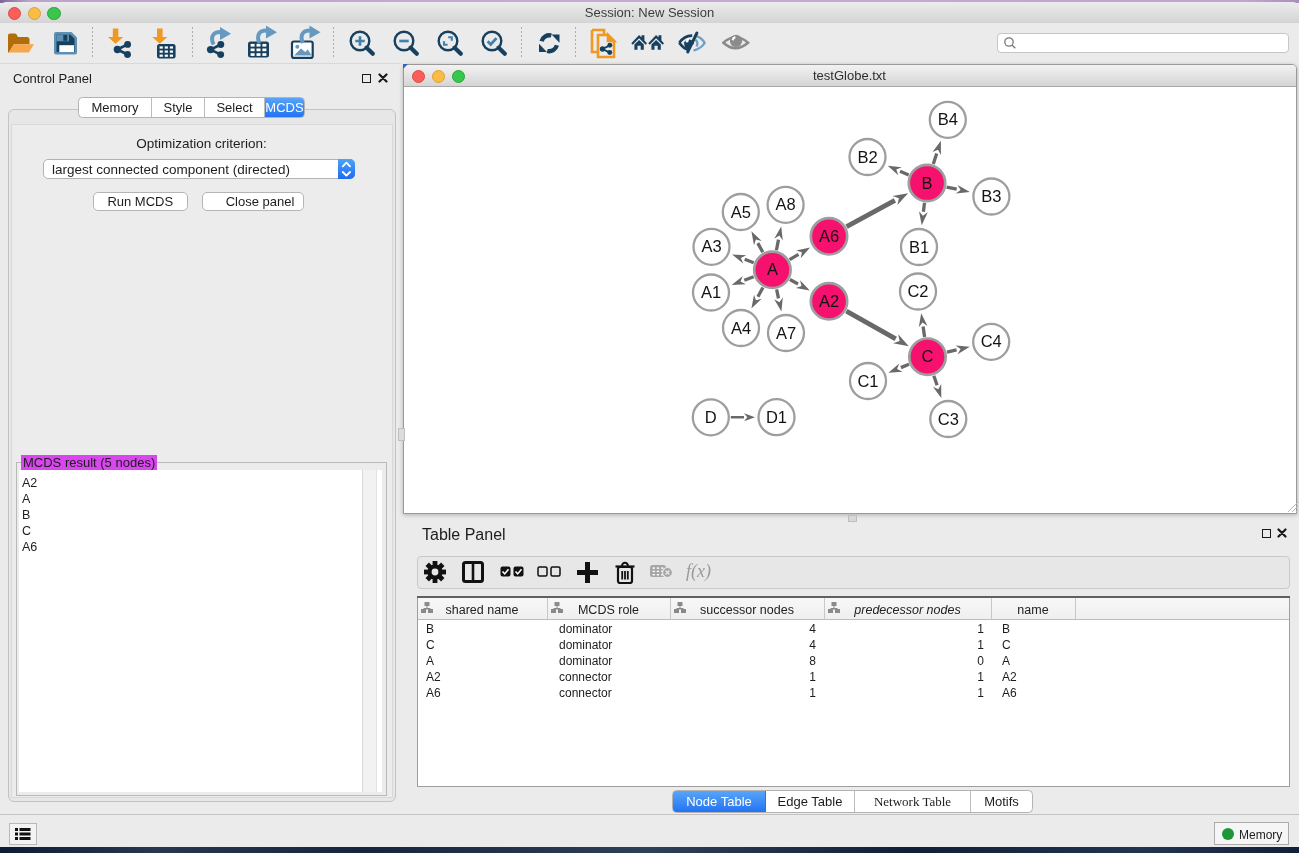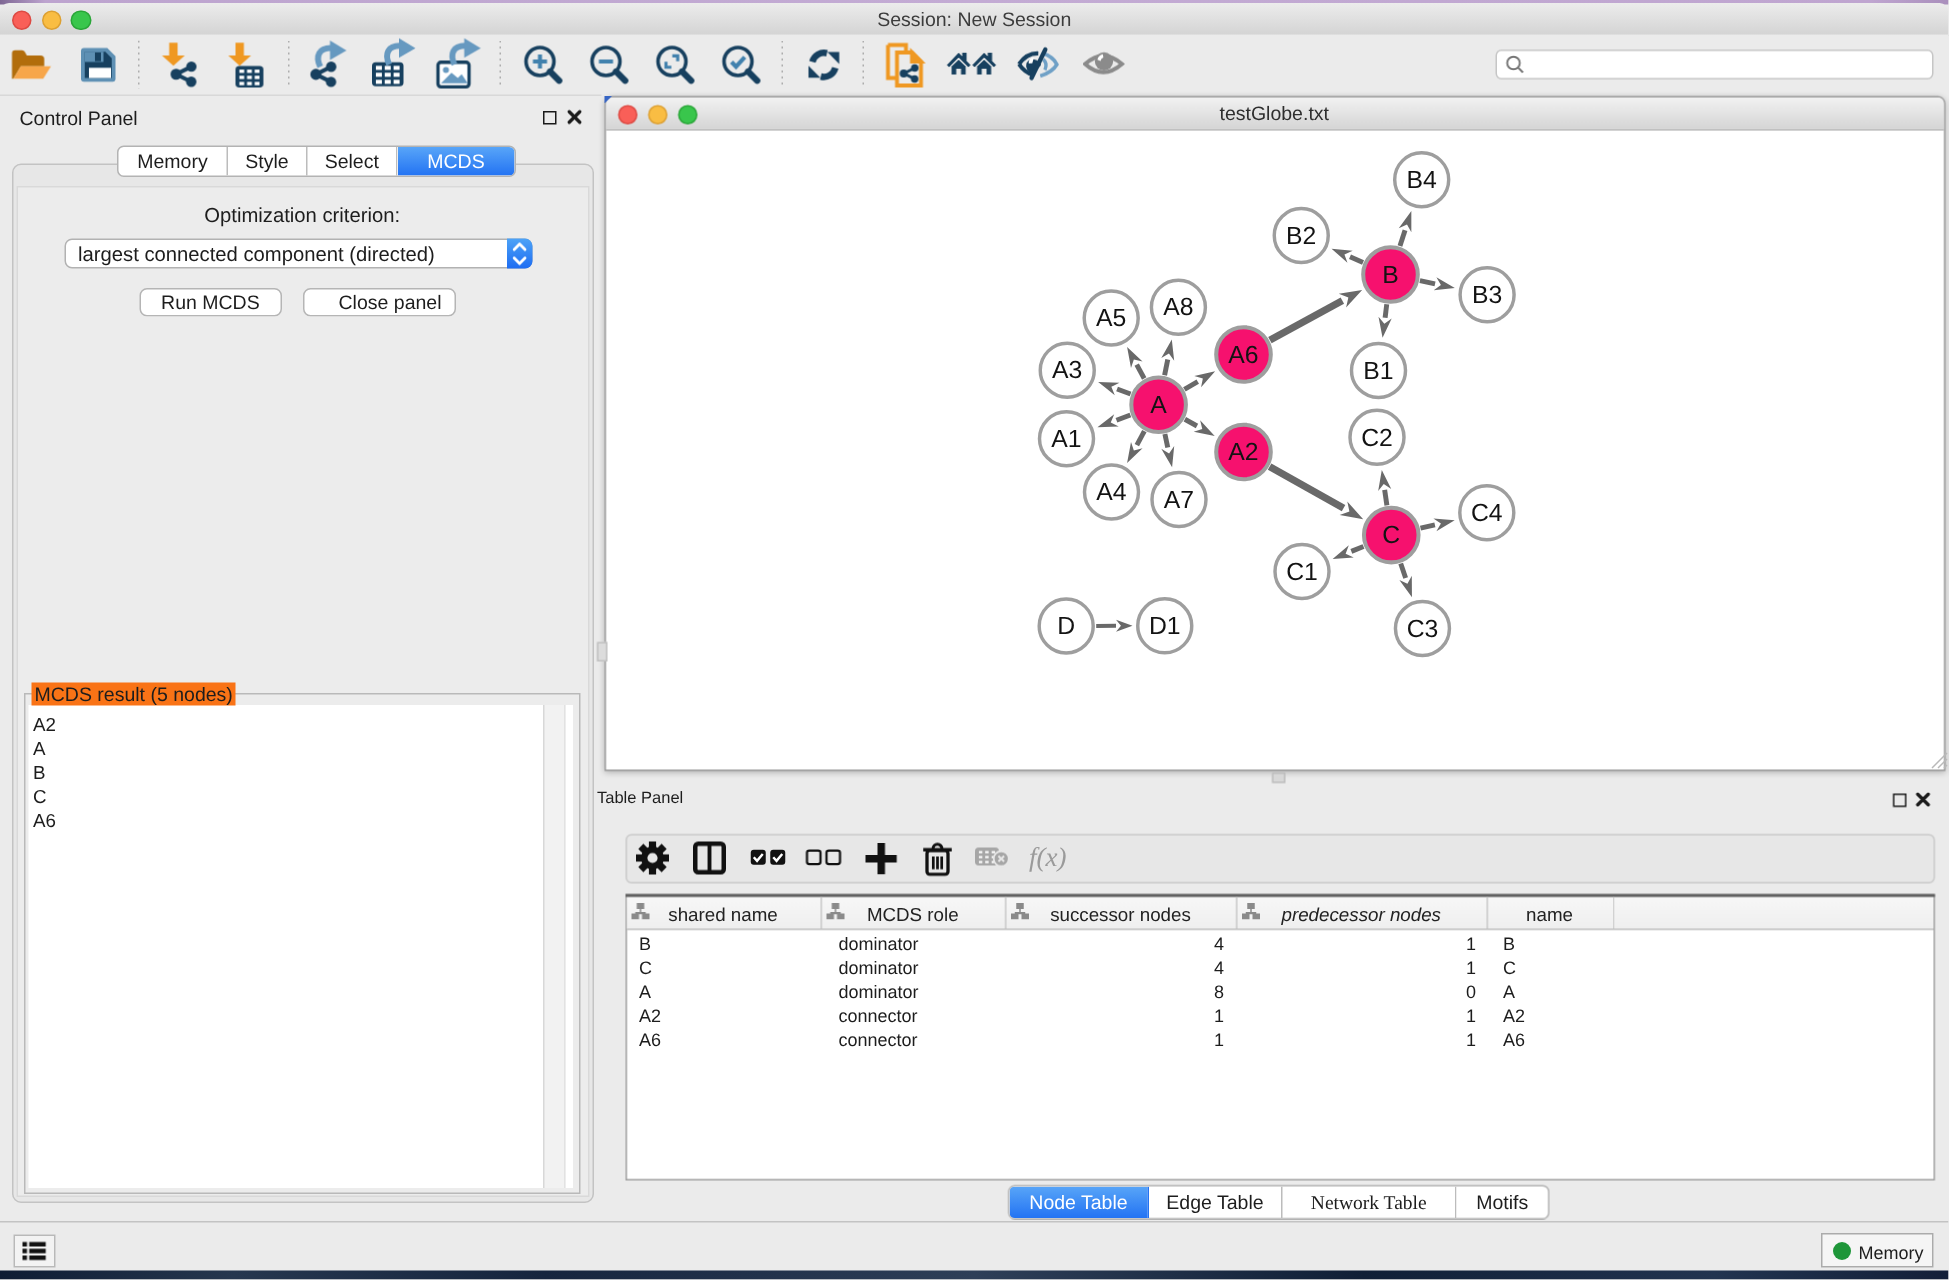--- a/index.html
+++ b/index.html
@@ -173,36 +173,36 @@
     <path d="M1.5 1.5 L8.5 8.5 M8.5 1.5 L1.5 8.5" stroke="#1a1a1a" stroke-width="2.2" stroke-linecap="round"></path>
   </svg>
 
 <div class="abs" style="left:7.5px;top:108.5px;width:388px;height:693px;background:#e7e7e7;border:1px solid #c3c3c3;border-radius:6px;box-sizing:border-box;"></div>
 <div class="abs" style="left:10.5px;top:124px;width:382px;height:674px;background:#ececec;border:1px solid #d9d9d9;box-sizing:border-box;"></div>
 
 <div class="seg" style="left:78px;top:96.5px;height:19.5px;">
   <div style="width:72px;">Memory</div>
   <div style="width:52px;">Style</div>
   <div style="width:59px;">Select</div>
-  <div class="sel" style="width:78px;">MCDS</div>
+  <div class="sel" style="width:39px;">MCDS</div>
 </div>
 <div class="txt" style="left:13px;top:136px;width:377px;text-align:center;font-size:13.5px;">Optimization criterion:</div>
 
 <div class="abs" style="left:43px;top:158.5px;width:312px;height:20.5px;background:#fff;border:1px solid #b2b2b2;border-radius:5px;box-sizing:border-box;"></div>
 <div class="abs" style="left:337.5px;top:158.5px;width:17.5px;height:20.5px;background:linear-gradient(#4da3f7,#1d6cf2);border-radius:0 5px 5px 0;"></div>
 <svg class="abs" style="left:340px;top:161px" width="13" height="16" viewBox="0 0 13 16">
     <path d="M2.8 5.3 L6.4 1.7 L10 5.3" fill="none" stroke="#fff" stroke-width="1.9" stroke-linejoin="round" stroke-linecap="round"></path>
     <path d="M2.8 11 L6.4 14.6 L10 11" fill="none" stroke="#fff" stroke-width="1.9" stroke-linejoin="round" stroke-linecap="round"></path>
   </svg>
 <div class="txt" style="left:52px;top:162px;font-size:13.5px;">largest connected component (directed)</div>
 <div class="btn" style="left:92.5px;top:191.5px;width:95.5px;height:19.5px;">Run MCDS</div>
 <div class="btn" style="left:201.5px;top:191.5px;width:102px;height:19.5px;padding-left:15px;">Close panel</div>
 
 <div class="abs" style="left:16px;top:462px;width:371px;height:333.5px;border:1px solid #b9b9b9;box-sizing:border-box;"></div>
-<div class="txt" style="left:21px;top:455px;font-size:13px;background:#f97316;padding:0 2px;">MCDS result (5 nodes)</div>
+<div class="txt" style="left:21px;top:455px;font-size:13px;background:#d946ef;padding:0 2px;">MCDS result (5 nodes)</div>
 <div class="abs" style="left:19px;top:470px;width:363px;height:322px;background:#fff;"></div>
 <div class="abs" style="left:362px;top:470px;width:14.5px;height:322px;background:#f2f2f2;border-left:1px solid #d8d8d8;border-right:1px solid #e2e2e2;box-sizing:border-box;"></div>
 <div class="txt" style="left:22px;top:475px;font-size:12.5px;line-height:16px;">A2<br>A<br>B<br>C<br>A6</div>
 
 <div class="abs" style="left:403px;top:64px;width:893.5px;height:449.5px;background:#fff;border:1px solid #999;border-radius:5px 5px 0 0;box-sizing:border-box;box-shadow:0 1px 4px rgba(0,0,0,0.25);"></div>
 <div class="abs" style="left:404px;top:65px;width:891.5px;height:20.5px;background:linear-gradient(#f2f2f2,#d5d5d5);border-bottom:1px solid #a8a8a8;border-radius:4px 4px 0 0;"></div>
 <svg class="abs" style="left:402.7px;top:63.7px" width="5" height="5" viewBox="0 0 5 5">
     <path d="M0 5 L0 0 L5 0 z" fill="#3564c4"></path>
   </svg>
 <div class="abs" style="left:412px;top:69.5px;width:11px;height:11px;border-radius:50%;background:#f95f58;border:0.5px solid #dd4a43;"></div>
@@ -291,21 +291,21 @@
     <text x="305.8" y="335.8" font-size="16.5" fill="#111111" text-anchor="middle">D</text>
     <text x="371.5" y="335.7" font-size="16.5" fill="#111111" text-anchor="middle">D1</text>
   </svg>
 <svg class="abs" style="left:1286px;top:500px" width="13" height="13" viewBox="0 0 13 13">
     <path d="M12 2 L2 12 M12 6 L6 12 M12 10 L10 12" stroke="#b9b9b9" stroke-width="1"></path>
   </svg>
 
 <div class="abs" style="left:848px;top:515px;width:7px;height:5px;background:#d8d8d8;border:1px solid #bdbdbd;"></div>
 <div class="abs" style="left:398px;top:428px;width:5px;height:11px;background:#dcdcdc;border:1px solid #c0c0c0;"></div>
 
-<div class="txt" style="left:398px;top:526px;font-size:11px;">Table Panel</div>
+<div class="txt" style="left:422px;top:526px;font-size:16px;">Table Panel</div>
 <div class="abs" style="left:1262px;top:528.5px;width:7px;height:7px;border:1.5px solid #1a1a1a;"></div>
 <svg class="abs" style="left:1276.5px;top:528px" width="10" height="10" viewBox="0 0 10 10">
     <path d="M1.5 1.5 L8.5 8.5 M8.5 1.5 L1.5 8.5" stroke="#1a1a1a" stroke-width="2.2" stroke-linecap="round"></path>
   </svg>
 <div class="abs" style="left:417px;top:556px;width:873px;height:33px;background:#e7e7e7;border:1px solid #c9c9c9;border-radius:4px;box-sizing:border-box;"></div>
 <div id="tablebar-icons">
     <svg class="abs" style="left:424px;top:561px" width="22" height="22" viewBox="0 0 22 22">
       <rect x="8.6" y="0" width="4.8" height="6" fill="#111" transform="rotate(0 11 11)"></rect>
       <rect x="8.6" y="0" width="4.8" height="6" fill="#111" transform="rotate(45 11 11)"></rect>
       <rect x="8.6" y="0" width="4.8" height="6" fill="#111" transform="rotate(90 11 11)"></rect>

